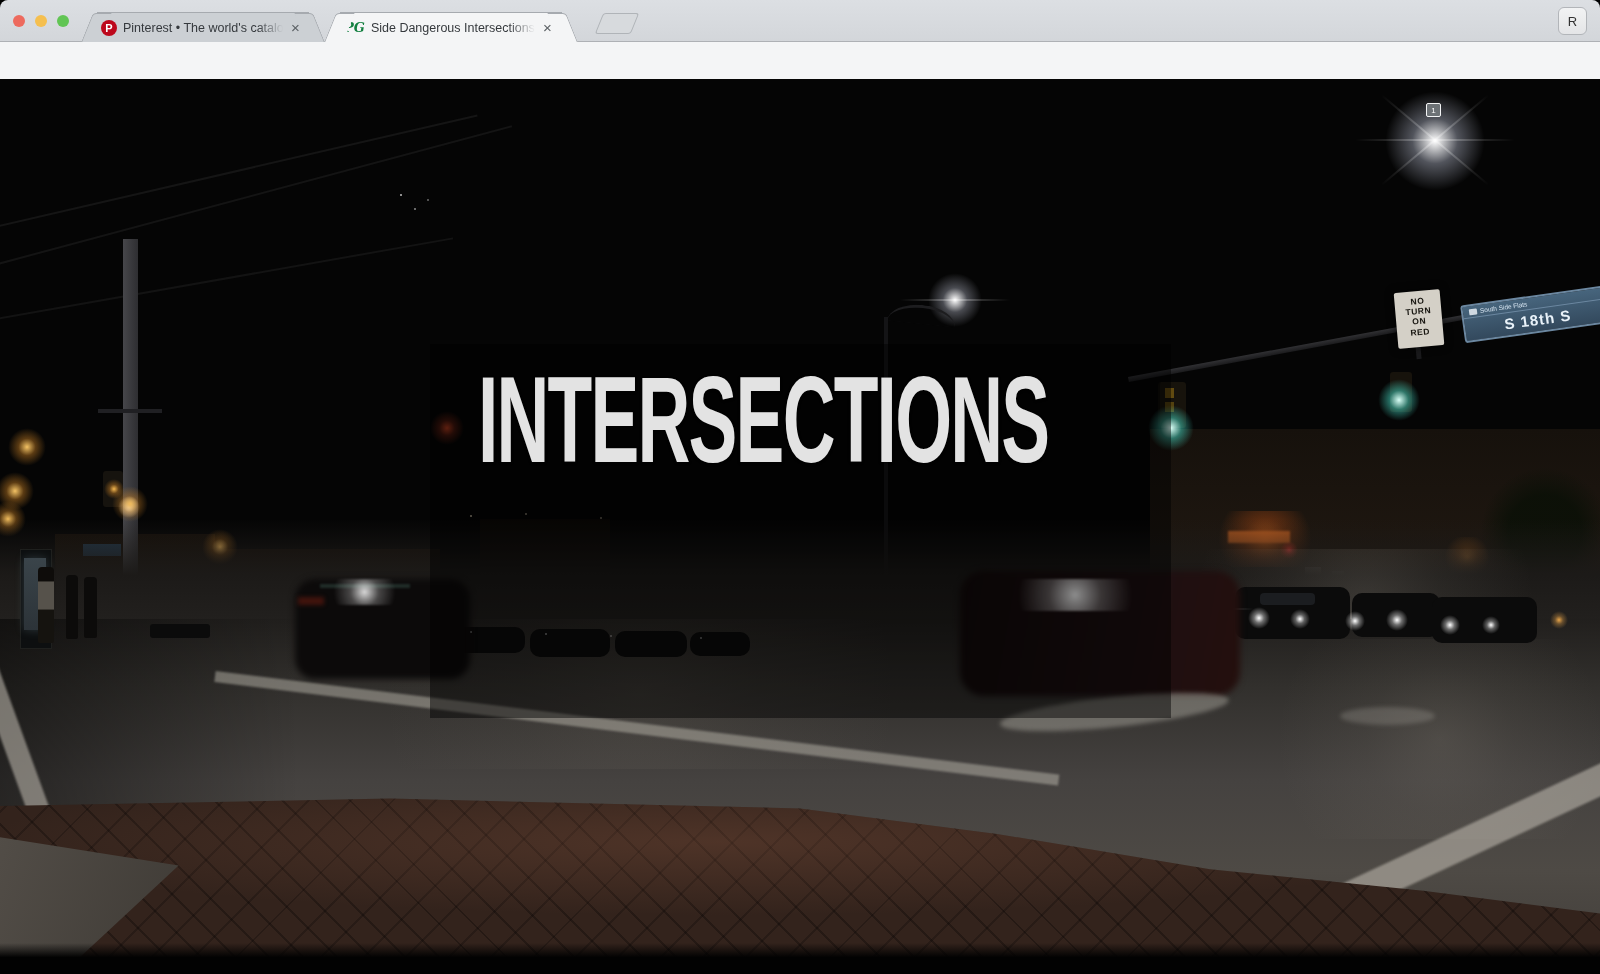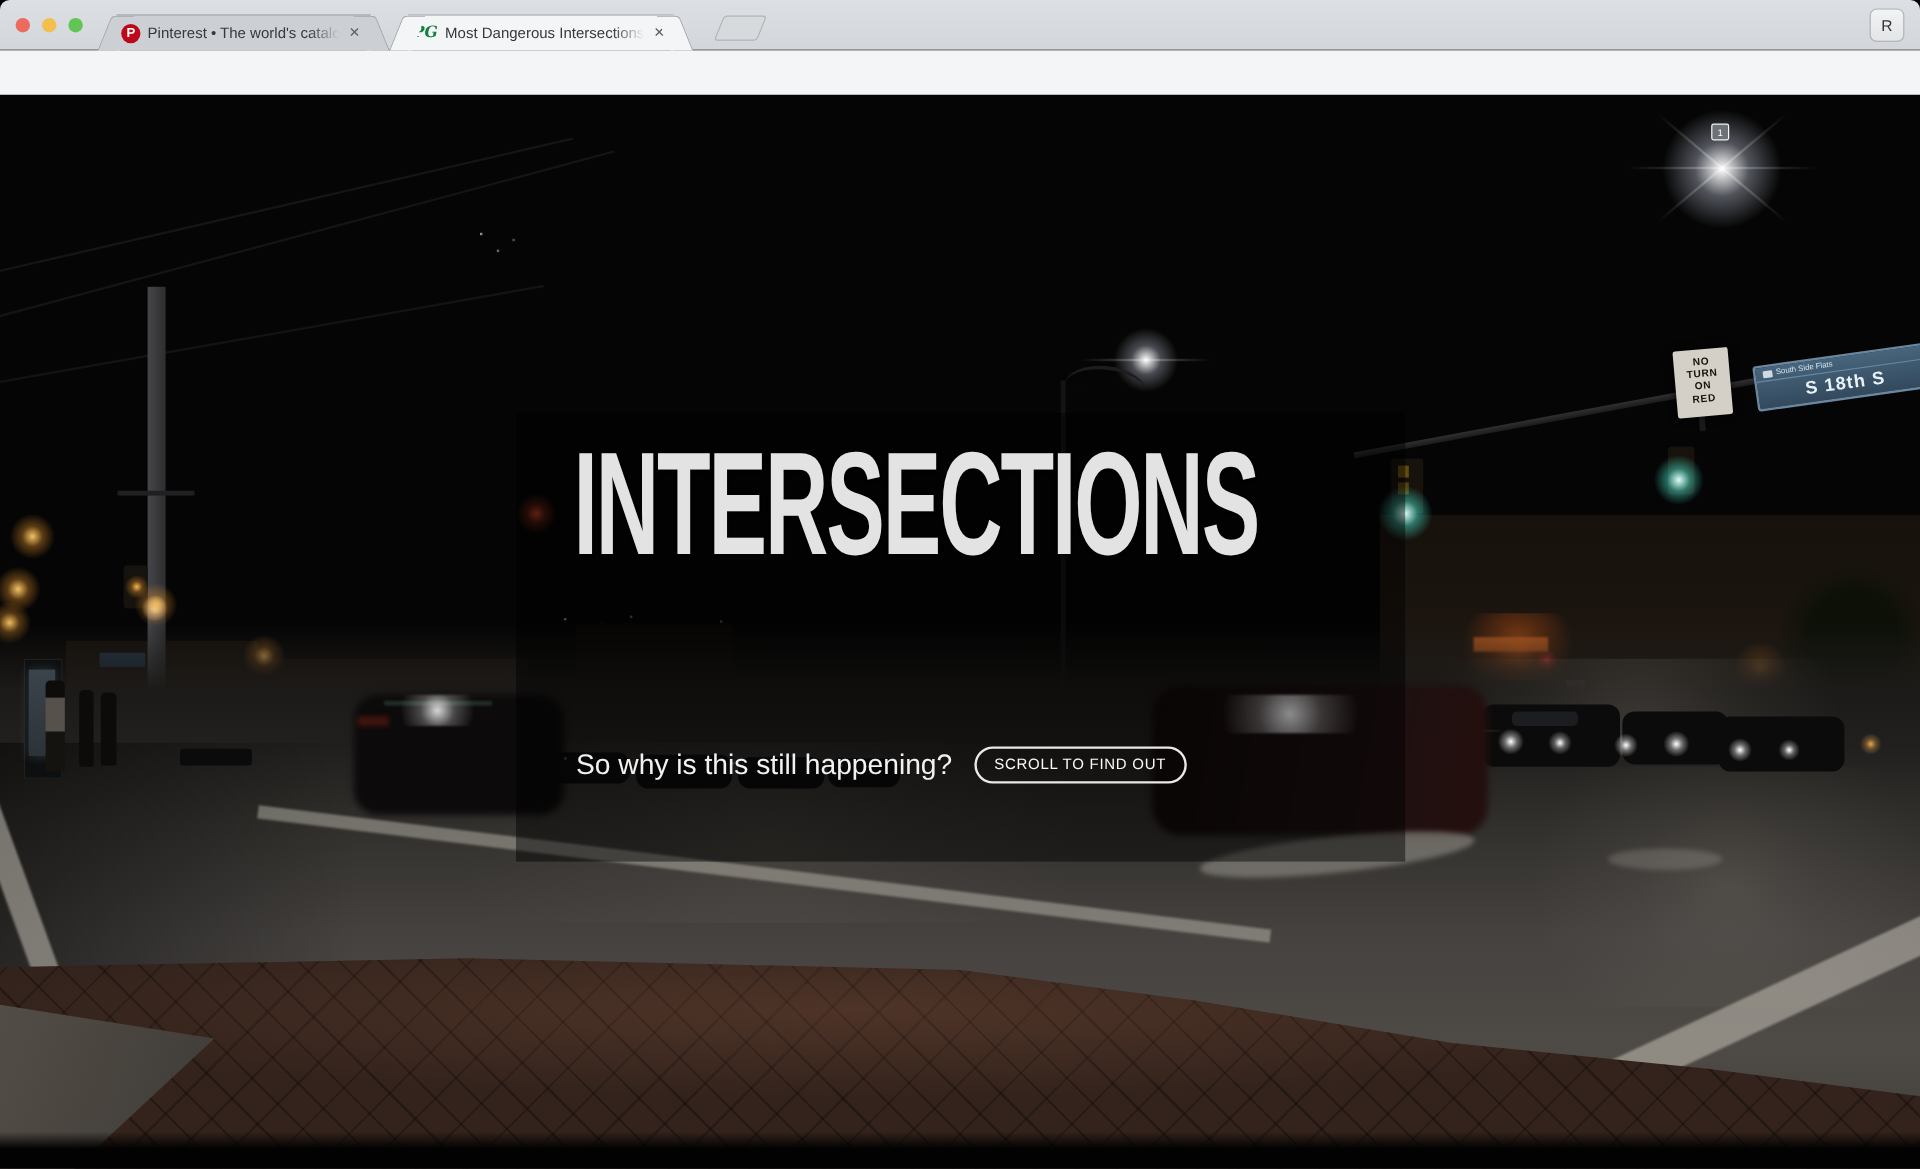--- a/index.html
+++ b/index.html
@@ -99,21 +99,21 @@
         <span class="tab-label" style="max-width:160px;">Pinterest • The world's catalog</span>
         <span class="tab-close">×</span>
       </div>
     </div>
 
     <div class="abs tab active" style="left:340px;width:222px;">
       <div class="edge l"></div>
       <div class="edge r"></div>
       <div class="body">
         <span class="fav-pg" style="color:#127f3f;">PG</span>
-        <span class="tab-label" style="max-width:170px;">Most Dangerous Intersections</span>
+        <span class="tab-label" style="max-width:170px;">Side Dangerous Intersections</span>
         <span class="tab-close">×</span>
       </div>
     </div>
 
     <div class="abs newtab"></div>
     <div class="abs profile-btn">R</div>
   </div>
 
   <div class="abs toolbar">
     <div class="abs navbtn" style="left:10px;">
@@ -287,20 +287,16 @@
     <div class="abs stripe" style="left:215px;top:592px;width:850px;height:11px;transform:rotate(7deg);background:rgba(200,195,185,.45);"></div>
     <div class="abs stripe" style="left:1000px;top:630px;width:230px;height:30px;transform:rotate(-6deg);border-radius:50%;background:rgba(210,205,195,.35);filter:blur(2px);"></div>
     <div class="abs stripe" style="left:1330px;top:812px;width:330px;height:30px;transform:rotate(-25deg);"></div>
     <div class="abs" style="left:1340px;top:628px;width:95px;height:18px;border-radius:50%;background:rgba(185,180,170,.25);filter:blur(2px);"></div>
     <div class="abs brick" style="left:-20px;top:700px;width:1640px;height:196px;"></div>
     <div class="abs" style="left:0;top:748px;width:190px;height:148px;background:linear-gradient(110deg,#524d47,#3e3a35);clip-path:polygon(0 7%,94% 26%,32% 100%,0 100%);"></div>
     <div class="abs" style="left:0;top:864px;width:1600px;height:32px;background:linear-gradient(transparent,#020202 45%);"></div>
 
     <div class="abs panel">
       <div class="abs hero-title">INTERSECTIONS</div>
-      <div class="abs hero-row">
-        <span class="hero-q">So why is this still happening?</span>
-        <button class="cta">SCROLL TO FIND OUT</button>
-      </div>
     </div>
 
   </div>
 </div>
 
 </body></html>

